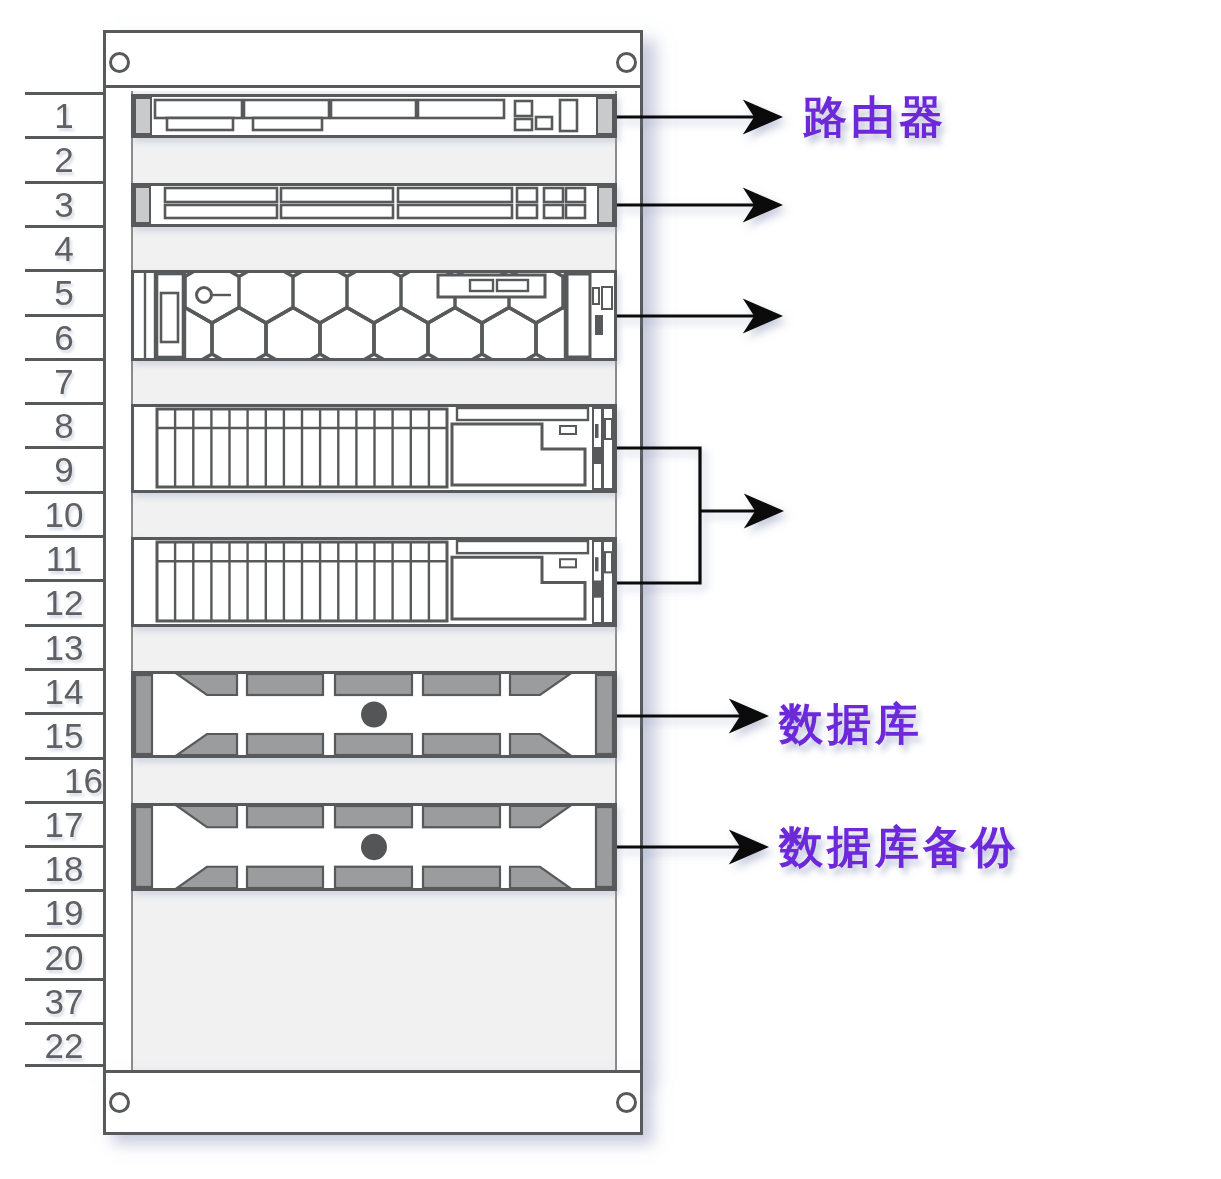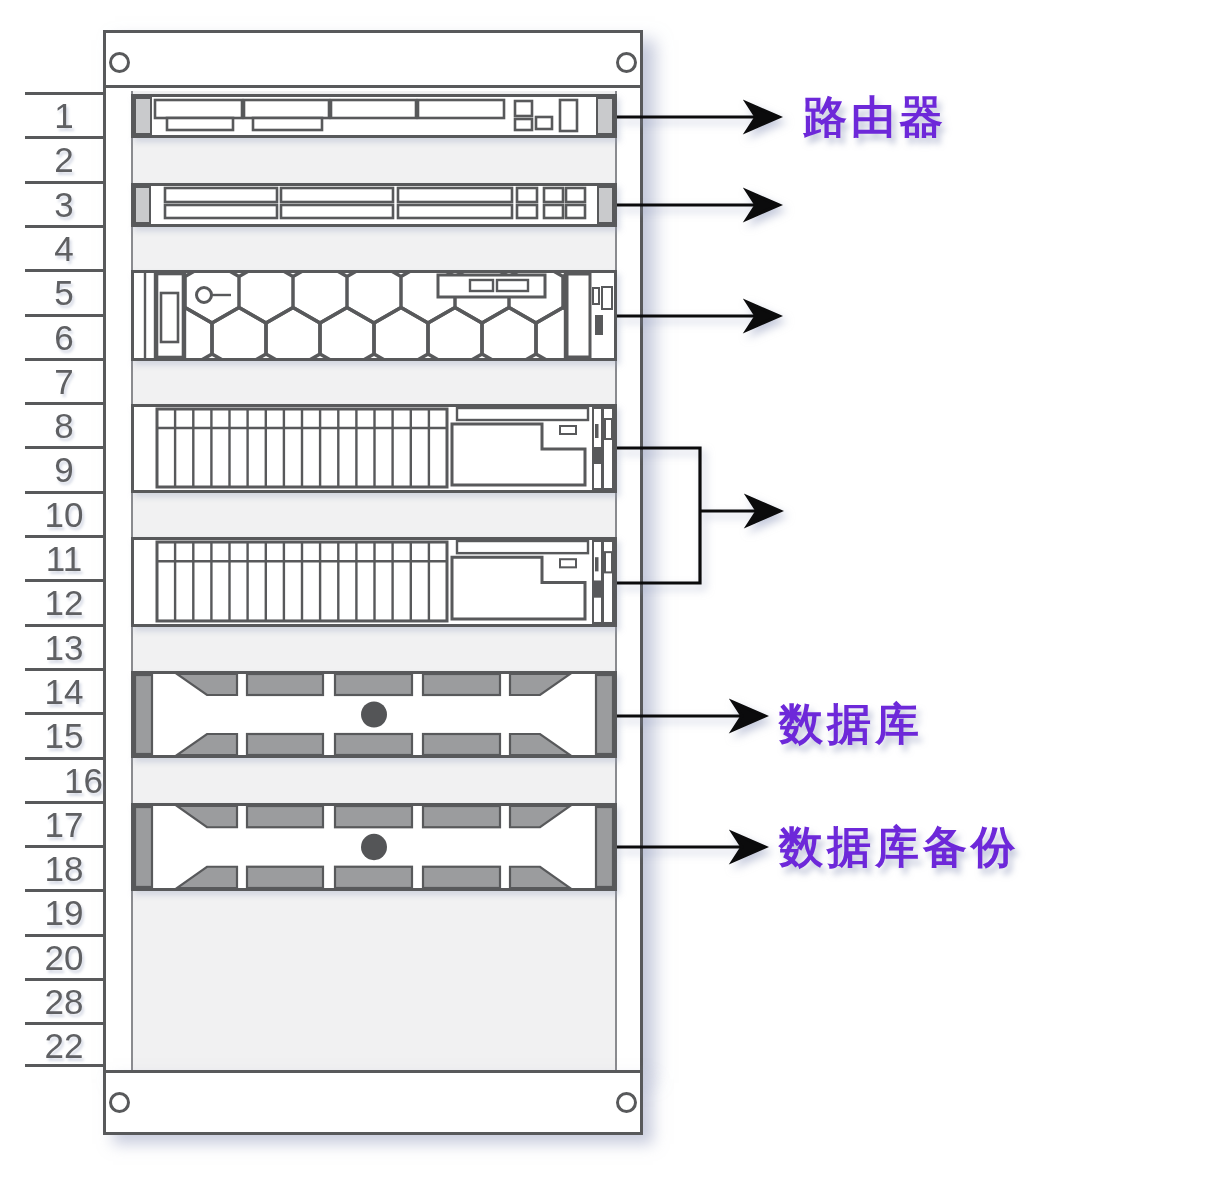--- a/index.html
+++ b/index.html
@@ -94,21 +94,21 @@
       <div class="slot-cell" style="top: 443px;">11</div>
       <div class="slot-cell" style="top: 487.3px;">12</div>
       <div class="slot-cell" style="top: 531.6px;">13</div>
       <div class="slot-cell" style="top: 575.9px;">14</div>
       <div class="slot-cell" style="top: 620.2px;">15</div>
       <div class="slot-cell" style="top: 664.5px; text-align: right;">16</div>
       <div class="slot-cell" style="top: 708.8px;">17</div>
       <div class="slot-cell" style="top: 753.1px;">18</div>
       <div class="slot-cell" style="top: 797.4px;">19</div>
       <div class="slot-cell" style="top: 841.7px;">20</div>
-      <div class="slot-cell" style="top: 886px;">28</div>
+      <div class="slot-cell" style="top: 886px;">37</div>
       <div class="slot-cell" style="top: 930.3px;">22</div>
     </div>
 
   <div class="abs equip" style="left:131px;top:94px;width:486px;height:44px;">
     <svg viewBox="0 0 480 38" preserveAspectRatio="none">
       <g stroke="#58595b" fill="none">
         <rect x="1" y="1" width="16" height="36" fill="#c9cacc" stroke-width="2"></rect>
         <rect x="463" y="1" width="16" height="36" fill="#c9cacc" stroke-width="2"></rect>
         <g stroke-width="2.6" fill="#ffffff">
           <rect x="21" y="3" width="87" height="18"></rect>

